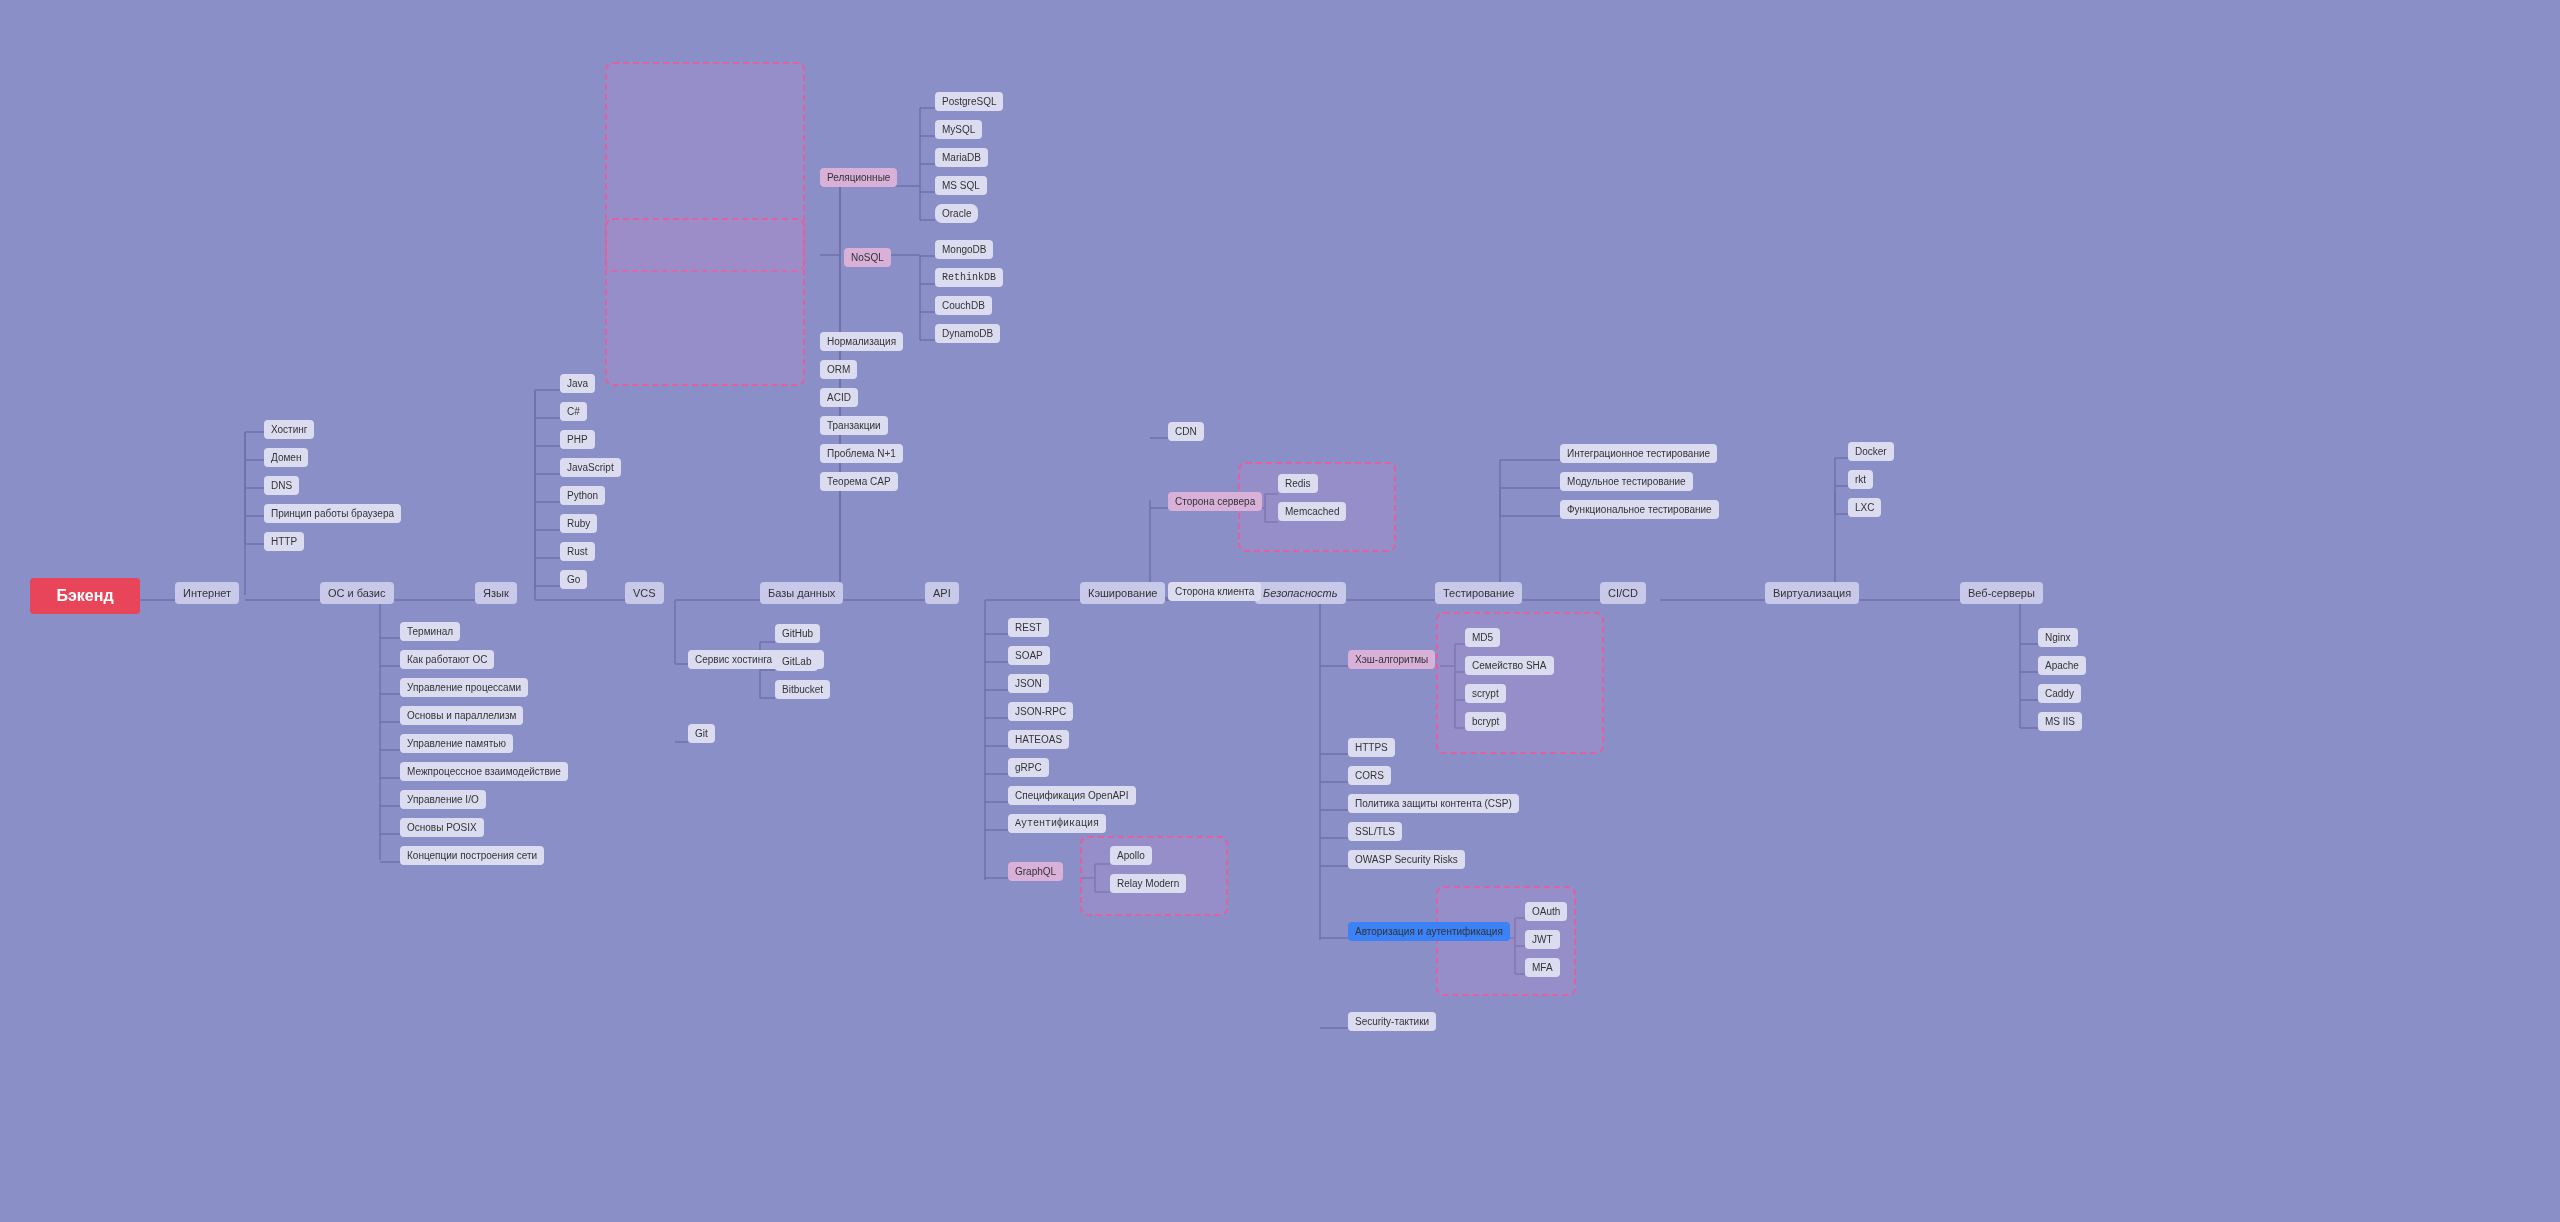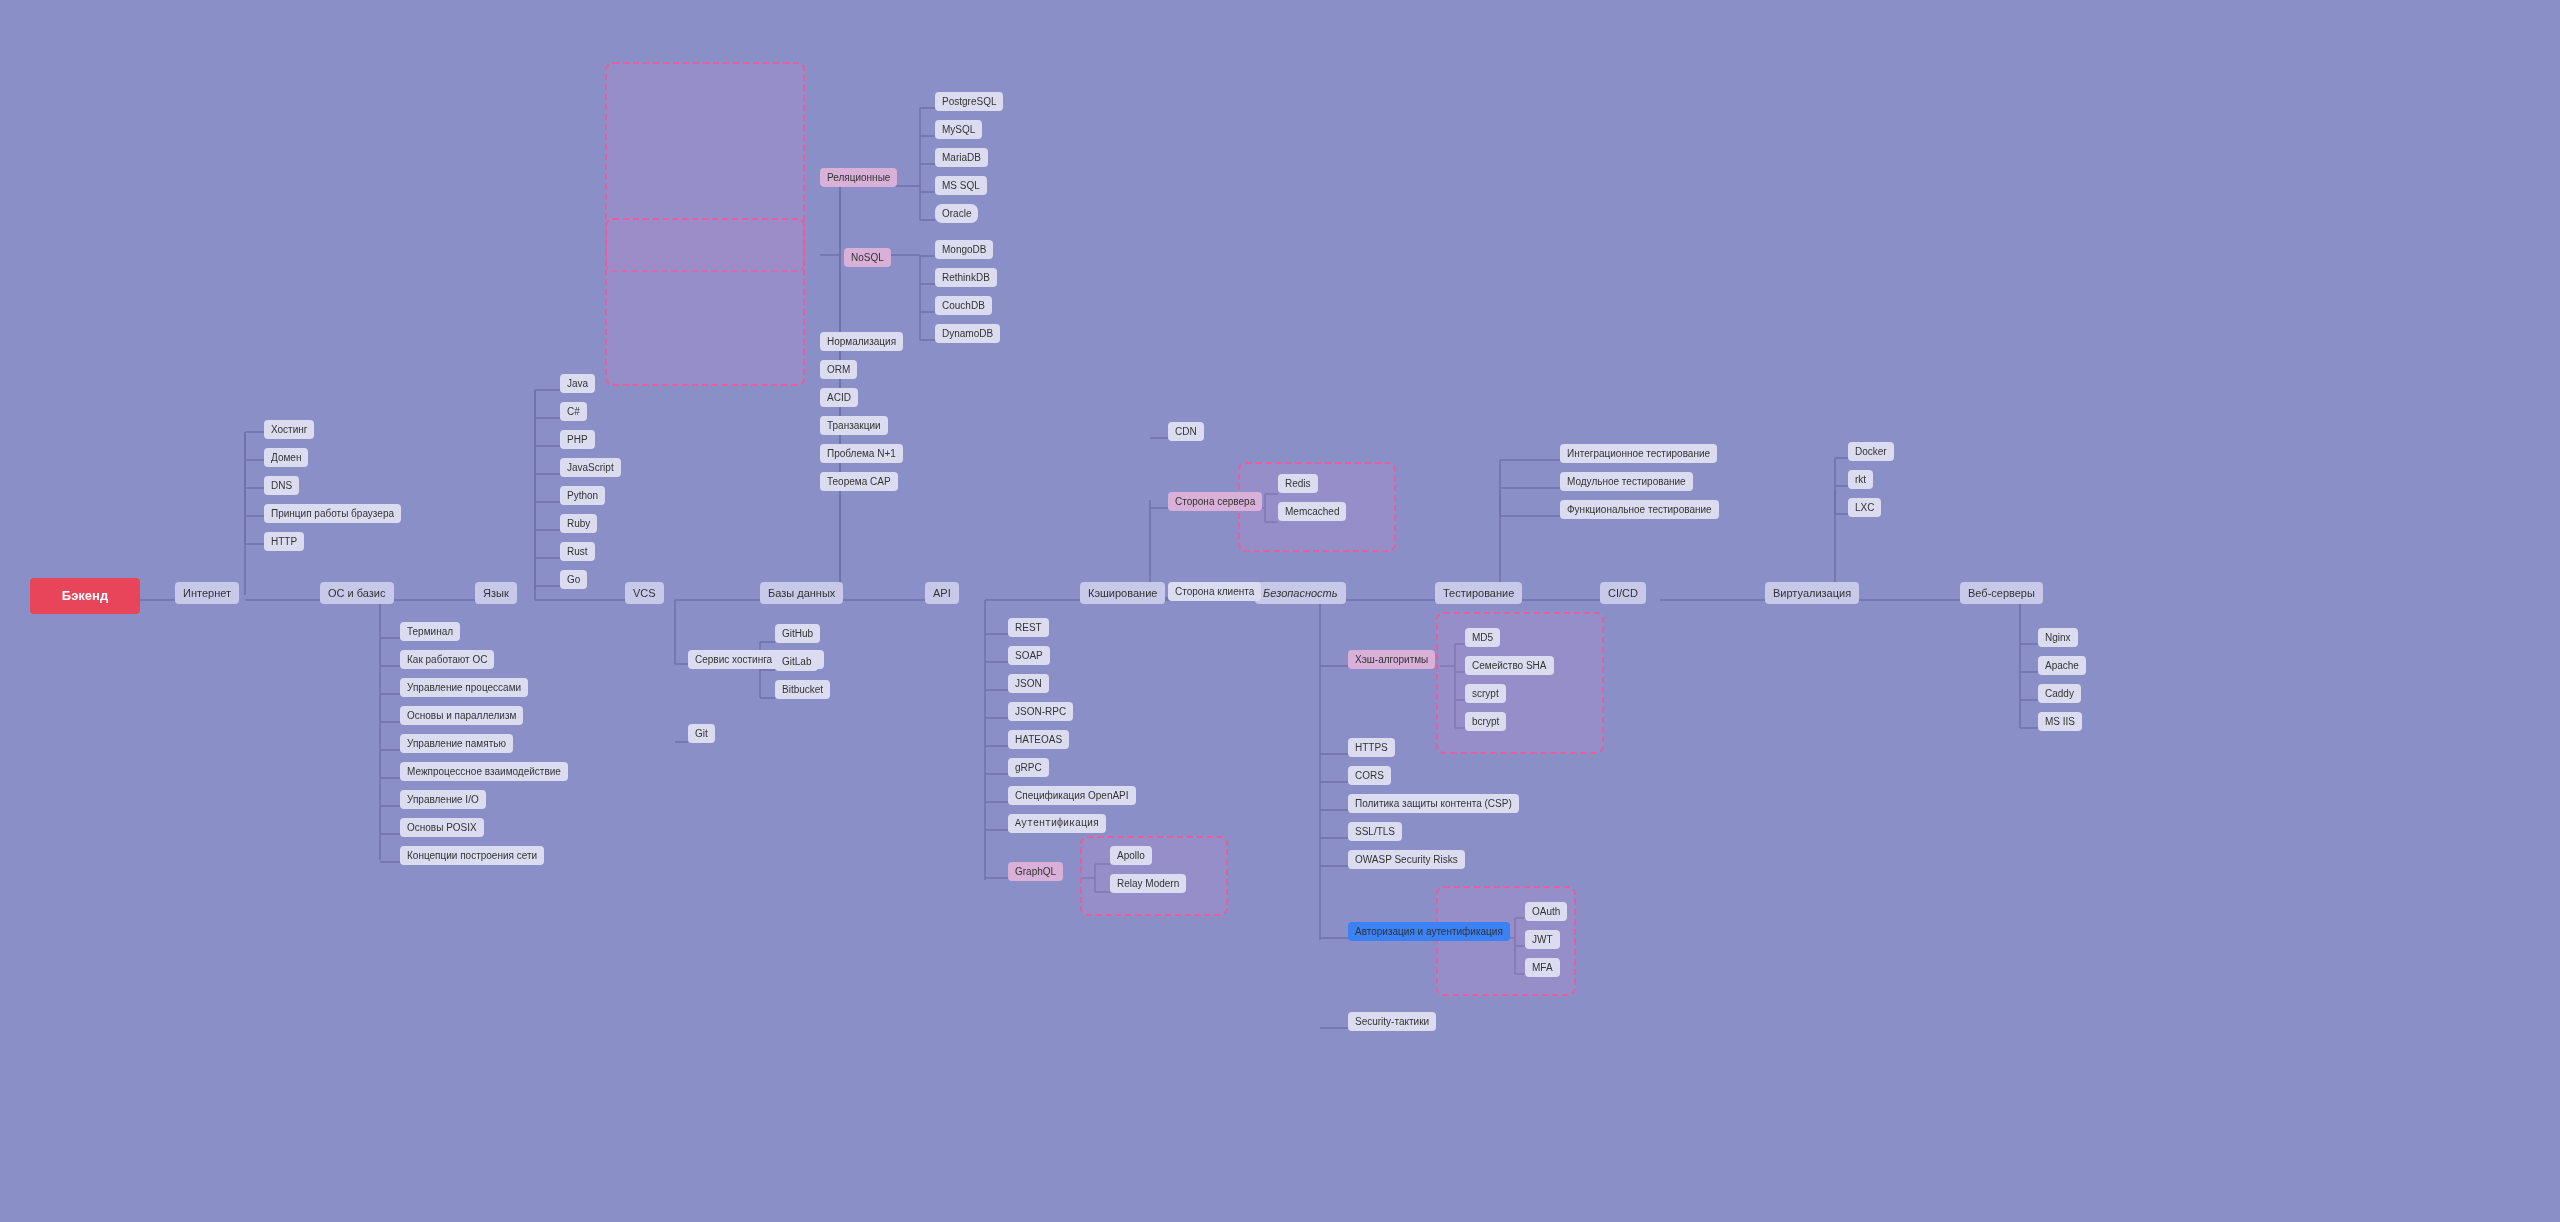--- a/index.html
+++ b/index.html
@@ -25,21 +25,21 @@
       border-radius: 4px;
       padding: 3px 7px;
       white-space: nowrap;
       font-size: 11px;
       line-height: 1.3;
     }
     .node-root {
       background: #e8455a;
       color: white;
       font-weight: bold;
-      font-size: 13px;
+      font-size: 16px;
       padding: 8px 16px;
       border-radius: 4px;
     }
     .node-main {
       background: #c8c8e8;
       color: #333;
       border-radius: 4px;
       font-size: 11px;
       padding: 4px 8px;
     }
@@ -279,21 +279,21 @@
 
   <div class="node node-leaf" style="left:935px;top:92px;">PostgreSQL</div>
   <div class="node node-leaf" style="left:935px;top:120px;">MySQL</div>
   <div class="node node-leaf" style="left:935px;top:148px;">MariaDB</div>
   <div class="node node-leaf" style="left:935px;top:176px;">MS SQL</div>
   <div class="node node-leaf" style="left:935px;top:204px;border-radius:7px;">Oracle</div>
 
   <div class="node node-leaf" style="left:820px;top:248px;background:#d8b0d8;margin-left:24px;">NoSQL</div>
 
   <div class="node node-leaf" style="left:935px;top:240px;">MongoDB</div>
-  <div class="node node-leaf" style="left:935px;top:268px;">RethinkDB</div>
+  <div class="node node-leaf" style="left:935px;top:268px;font-family:Liberation Mono, monospace;">RethinkDB</div>
   <div class="node node-leaf" style="left:935px;top:296px;">CouchDB</div>
   <div class="node node-leaf" style="left:935px;top:324px;">DynamoDB</div>
 
   <div class="node node-leaf" style="left:820px;top:332px;">Нормализация</div>
   <div class="node node-leaf" style="left:820px;top:360px;">ORM</div>
   <div class="node node-leaf" style="left:820px;top:388px;">ACID</div>
   <div class="node node-leaf" style="left:820px;top:416px;">Транзакции</div>
   <div class="node node-leaf" style="left:820px;top:444px;">Проблема N+1</div>
   <div class="node node-leaf" style="left:820px;top:472px;">Теорема CAP</div>
 

